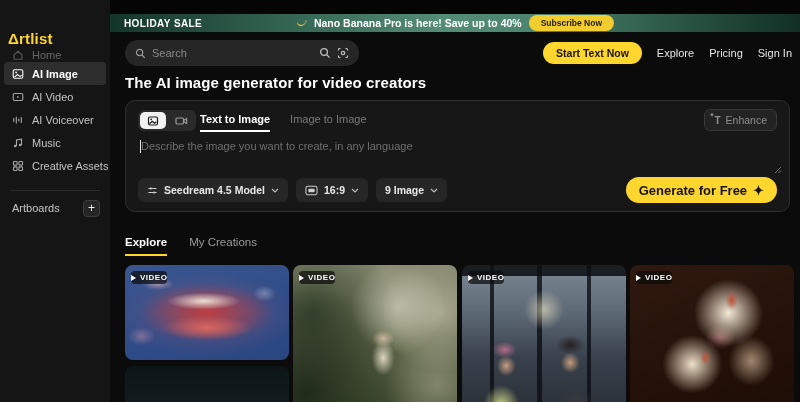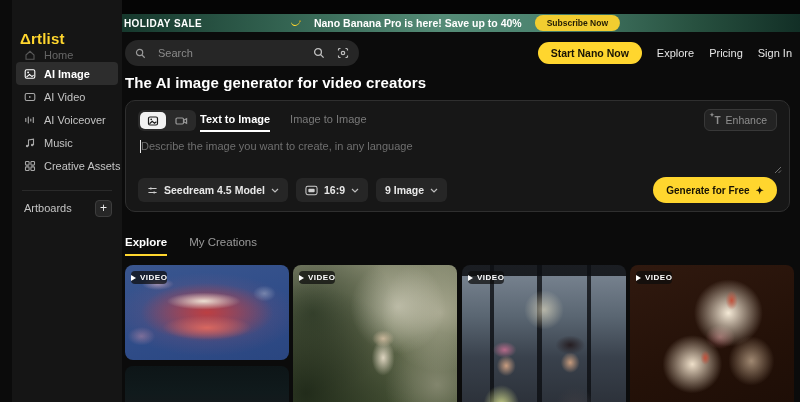--- a/index.html
+++ b/index.html
@@ -1,44 +1,44 @@
 <!DOCTYPE html>
 <html><head>
 <meta charset="utf-8">
 <style>
   * { margin:0; padding:0; box-sizing:border-box; }
   html,body { background:#000; }
   body { font-family:"Liberation Sans", sans-serif; }
   .page { position:relative; width:800px; height:402px; overflow:hidden; background:#0b0b0b; }
 
   
-  .sidebar { position:absolute; left:12px; top:0; width:110px; height:402px; background:#151515; z-index:5; }
+  .sidebar { position:absolute; left:0; top:0; width:110px; height:402px; background:#151515; z-index:5; }
   .logo { position:absolute; left:8px; top:30px; color:#ffd62e; font-size:15px; font-weight:bold; letter-spacing:.2px; }
   .nav { position:absolute; left:0; top:48px; width:110px; }
   .nav-item { display:flex; align-items:center; gap:8px; height:23px; padding:0 8px; margin:0 4px; border-radius:4px; color:#c4c4c4; font-size:11px; }
   .nav-item svg { flex:0 0 auto; }
   .nav-item.clipped { opacity:.45; height:14px; overflow:hidden; align-items:flex-end; padding-bottom:1px;text-align:right; }
   .nav-item.active { background:#2d2d2d; color:#ffffff; font-weight:bold; }
   .nav-label { white-space:nowrap; }
   .side-divider { position:absolute; left:10px; right:10px; top:190px; height:1px; background:#2a2a2a; }
   .artboards { position:absolute; left:12px; right:10px; top:198px; height:20px; display:flex; align-items:center; justify-content:space-between; color:#c4c4c4; font-size:11px; }
   .add-btn { width:17px; height:17px; border-radius:4px; background:#262626; border:1px solid #3d3d3d; color:#eee; font-size:12px; line-height:14px; text-align:center; cursor:pointer; }
 
   
   .topstrip { position:absolute; left:110px; top:0; right:0; height:14px; background:#050505; }
   .banner { position:absolute; left:110px; top:14px; right:0; height:18px;
     background:linear-gradient(90deg,#14352a 0%,#336351 25%,#558c77 48%,#4c8470 62%,#27503f 85%,#122f26 100%);
     display:flex; align-items:center; }
   .banner-sale { position:absolute; left:14px; color:#fff; font-size:10px; font-weight:bold; letter-spacing:.4px; }
-  .banner-center { position:absolute; left:50%; transform:translateX(-50%); display:flex; align-items:center; gap:13px; white-space:nowrap; }
+  .banner-center { position:absolute; left:50%; transform:translateX(-50%); display:flex; align-items:center; gap:7px; white-space:nowrap; }
   .banner-promo { color:#fff; font-size:10.5px; font-weight:bold; }
   .subscribe { background:#f2cd30; color:#221c05; font-size:8.5px; font-weight:bold; border:none; border-radius:9px; padding:3px 12px; cursor:pointer; }
 
   
-  .searchbar { position:absolute; left:125px; top:40px; width:234px; height:26px; border-radius:13px; background:#262626; display:flex; align-items:center; padding:0 10px; gap:12px; }
+  .searchbar { position:absolute; left:125px; top:40px; width:234px; height:26px; border-radius:13px; background:#262626; display:flex; align-items:center; padding:0 10px; gap:6px; }
   .searchbar input { flex:1; background:transparent; border:none; outline:none; color:#ddd; font-size:11px; font-family:"Liberation Sans",sans-serif; }
   .searchbar input::placeholder { color:#8a8a8a; }
   .hdr-right { position:absolute; right:8px; top:40px; height:26px; display:flex; align-items:center; gap:15px; }
   .start-btn { background:#ffd62e; color:#181305; border:none; border-radius:11px; height:22px; padding:0 13px; font-size:10.5px; font-weight:bold; cursor:pointer; font-family:"Liberation Sans",sans-serif; }
   .hdr-link { color:#e6e6e6; font-size:11px; cursor:pointer; }
 
   
   .page-title { position:absolute; left:125px; top:74px; color:#fff; font-size:15px; font-weight:bold; letter-spacing:.1px; }
 
   
@@ -53,21 +53,21 @@
   .enhance { position:absolute; right:12px; top:8px; height:22px; display:flex; align-items:center; gap:5px; background:#232323; border:1px solid #383838; border-radius:6px; padding:0 9px; color:#8f8f8f; font-size:10.5px; cursor:pointer; }
   .enhance .tglyph { font-size:10px; font-weight:bold; position:relative; }
   .enhance .tglyph .spark { position:absolute; top:-4px; left:-5px; font-size:6px; }
   .prompt-wrap { position:absolute; left:14px; top:38px; right:40px; height:38px; display:flex; }
   .caret { width:1px; height:13px; background:#e8e8e8; margin-top:1px; }
   .prompt-wrap textarea { flex:1; background:transparent; border:none; outline:none; resize:none; color:#ccc; font-size:11px; font-family:"Liberation Sans",sans-serif; line-height:14px; }
   .prompt-wrap textarea::placeholder { color:#6f6f6f; }
   .resize-glyph { position:absolute; right:7px; top:64px; }
   .controls { position:absolute; left:12px; bottom:9px; display:flex; gap:8px; }
   .drop { height:24px; display:flex; align-items:center; gap:6px; background:#262626; border-radius:6px; padding:0 9px; color:#e8e8e8; font-size:10.5px; font-weight:bold; cursor:pointer;justify-content:space-between; }
-  .generate { position:absolute; right:12px; bottom:8px; height:26px; display:flex; align-items:center; gap:6px; background:#ffd62e; border:none; border-radius:13px; padding:0 13px; color:#171204; font-size:10px; font-weight:bold; cursor:pointer; font-family:"Liberation Sans",sans-serif; }
+  .generate { position:absolute; right:12px; bottom:8px; height:26px; display:flex; align-items:center; gap:6px; background:#ffd62e; border:none; border-radius:13px; padding:0 13px; color:#171204; font-size:13px; font-weight:bold; cursor:pointer; font-family:"Liberation Sans",sans-serif; }
 
   
   .gal-tabs { position:absolute; left:125px; top:236px; display:flex; gap:22px; }
   .gtab { font-size:11.5px; padding-bottom:6px; cursor:pointer; }
   .gtab.on { color:#fff; font-weight:bold; border-bottom:2px solid #ffd62e; }
   .gtab.off { color:#9a9a9a; }
 
   
   .card { position:absolute; border-radius:8px; overflow:hidden; cursor:pointer; }
   .badge { position:absolute; left:6px; top:6px; display:inline-flex; align-items:center; gap:4px; background:rgba(12,12,12,.72); border-radius:4px; padding:2px 0; color:#fff; font-size:8px; font-weight:bold; letter-spacing:.5px; }
@@ -207,21 +207,21 @@
       </svg>
     <svg width="12" height="12" viewBox="0 0 12 12" fill="none" stroke="#c0c0c0" stroke-width="1.2">
         <path d="M1.5 3.5 V2.5 a1 1 0 0 1 1-1 H3.5"></path>
         <path d="M8.5 1.5 H9.5 a1 1 0 0 1 1 1 V3.5"></path>
         <path d="M10.5 8.5 V9.5 a1 1 0 0 1 -1 1 H8.5"></path>
         <path d="M3.5 10.5 H2.5 a1 1 0 0 1 -1 -1 V8.5"></path>
         <circle cx="6" cy="6" r="1.7"></circle>
       </svg>
   </div>
   <div class="hdr-right">
-    <button class="start-btn">Start Nano Now</button>
+    <button class="start-btn">Start Text Now</button>
     <span class="hdr-link">Explore</span>
     <span class="hdr-link">Pricing</span>
     <span class="hdr-link">Sign In</span>
   </div>
 
   <h1 class="page-title">The AI image generator for video creators</h1>
 
   <div class="panel">
     <div class="mode-toggle">
       <div class="mode-seg on">

